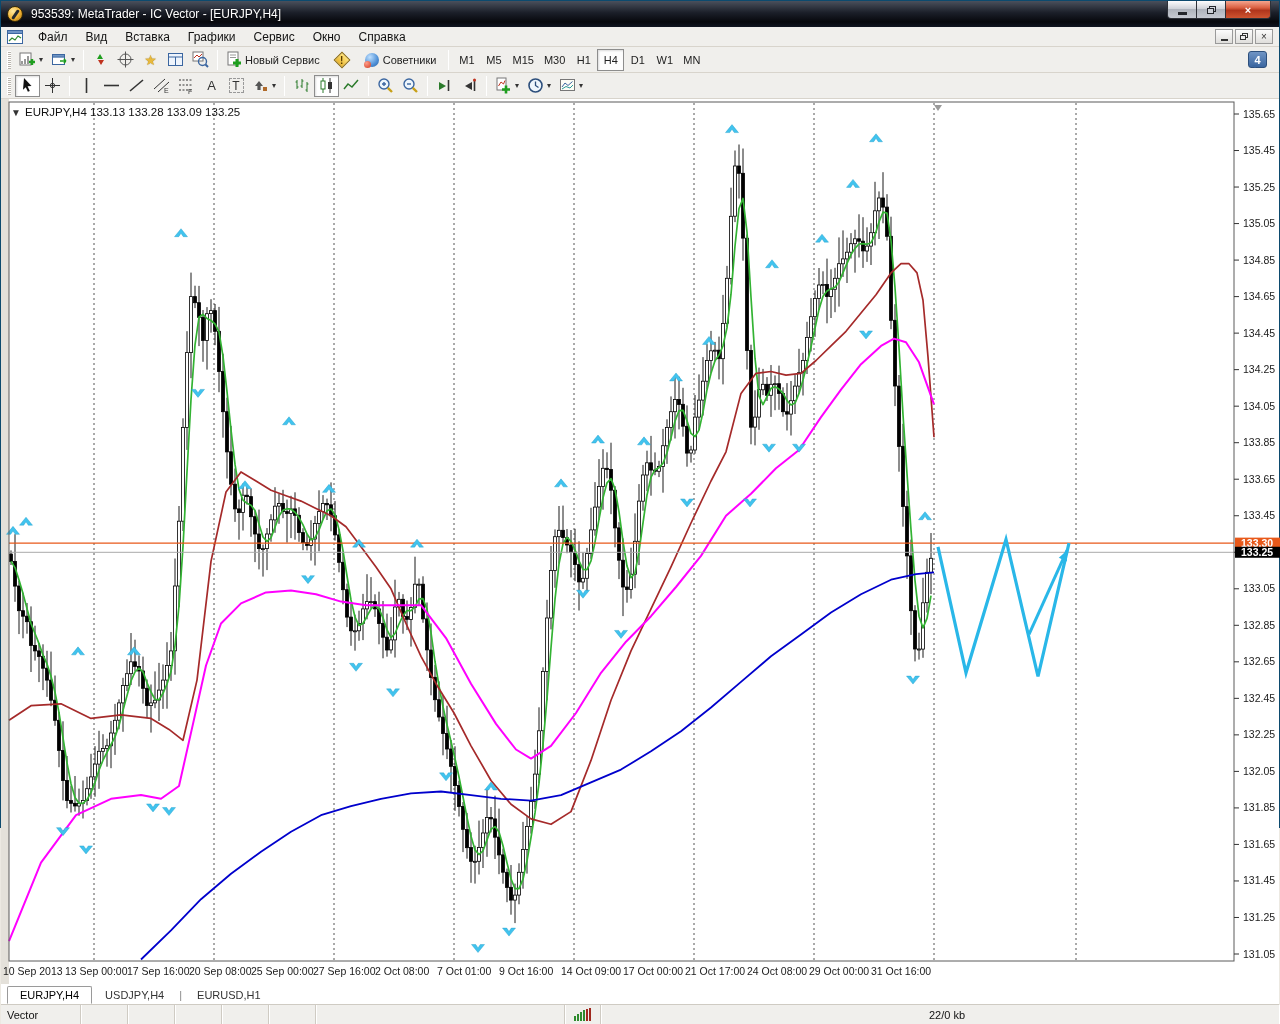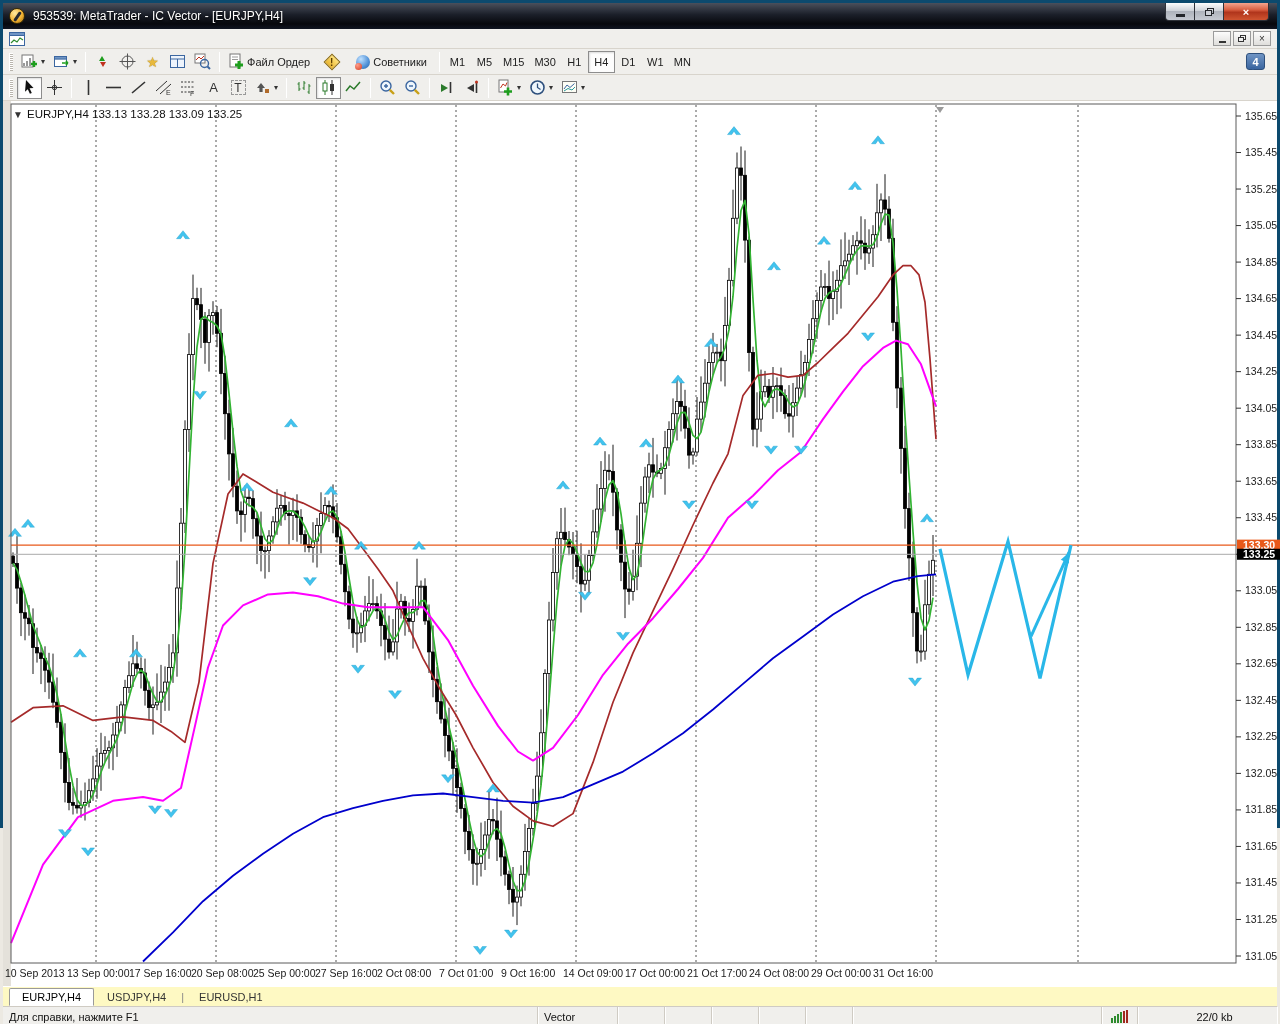--- a/index.html
+++ b/index.html
@@ -1,18 +1,18 @@
 <!DOCTYPE html>
 <html><head>
 <meta charset="utf-8">
 <style>
   * { margin:0; padding:0; box-sizing:border-box; }
   html,body { width:1280px; height:1024px; overflow:hidden;
     font-family:"Liberation Sans", sans-serif; font-size:12px; background:#ECE9E2; }
-  .window { width:1280px; height:828px; display:flex; flex-direction:column; border:3px solid #0c4a6e; }
+  .window { width:1280px; height:828px; display:flex; flex-direction:column; border:1px solid #0c4a6e; }
 
   
   .titlebar { height:26px; flex:none; position:relative;
     background:linear-gradient(#4a505c, #1b1f29 45%, #07080d 80%, #101521);
     display:flex; align-items:center; padding-left:6px; }
   .app-icon { width:16px; height:16px; border-radius:50%; flex:none;
     background:radial-gradient(circle at 35% 30%, #ffe9a0, #f2b231 55%, #9c6a12);
     border:1px solid #3a2c06; position:relative; }
   .app-icon::after{ content:""; position:absolute; left:6px; top:2px; width:3px; height:11px;
     background:#26292f; transform:rotate(35deg); border-radius:2px;}
@@ -71,21 +71,21 @@
   .ea-icon { width:14px; height:14px; border-radius:50%;
     background:radial-gradient(circle at 35% 30%, #bfe0ff, #4d8fd6 60%, #2b5f9e); position:relative;}
   .ea-icon::after{ content:""; position:absolute; left:-1px; bottom:-1px; width:7px; height:7px;
     border-radius:50%; background:radial-gradient(circle at 35% 30%, #ff9d8a, #d23c20);}
 
   
   .chart-area { height:885px; flex:none; background:#fff; position:relative; }
   svg text { font-family:"Liberation Sans",sans-serif; }
 
   
-  .tabbar { height:20px; flex:none; background:#fef9c3; border-top:1px solid #fff;
+  .tabbar { height:20px; flex:none; background:#ffffff; border-top:1px solid #fff;
     display:flex; align-items:flex-end; padding-left:6px; }
   .tab { height:18px; padding:0 12px; display:flex; align-items:center; font-size:11px; color:#333;
     border:1px solid transparent; cursor:default;}
   .tab.active { background:#fff; border:1px solid #9a9a9a; border-bottom:1px solid #fff;
     border-radius:2px 2px 0 0; color:#000; }
   .tabsep { color:#888; align-self:center; padding:0 2px; font-size:11px;}
 
   
   .statusbar { height:21px; flex:none; background:#F0EFEC; border-top:1px solid #cfcbc3;
     display:flex; align-items:stretch; font-size:11px; color:#111; }
@@ -123,20 +123,29 @@
         </div>
     </div>
   </div>
 
   <div class="menubar">
     <svg class="mdi-chart-icon" viewBox="0 0 16 14">
       <rect x="0.5" y="0.5" width="15" height="13" fill="#fff" stroke="#3b66a0"></rect>
       <rect x="0.5" y="0.5" width="15" height="3" fill="#6f94c4" stroke="#3b66a0"></rect>
       <polyline points="2,11 5,8 8,10 11,6 14,8" fill="none" stroke="#2e8b2e" stroke-width="1.2"></polyline>
     </svg>
+    <div id="menu-items" style="display: flex;">
+        <span class="menu-item">Файл</span>
+        <span class="menu-item">Вид</span>
+        <span class="menu-item">Вставка</span>
+        <span class="menu-item">Графики</span>
+        <span class="menu-item">Сервис</span>
+        <span class="menu-item">Окно</span>
+        <span class="menu-item">Справка</span>
+      </div>
     <div class="mdi-controls">
       <div class="mdibtn">
           <span class="glyph-min" style="width:7px;height:2px;margin-top:6px"></span>
         </div>
       <div class="mdibtn">
           <span class="glyph-restore" style="width:8px;height:7px">
             <i class="t" style="width:6px;height:5px"></i>
             <i class="b" style="width:6px;height:5px;background:#eee"></i>
           </span>
         </div>
@@ -198,21 +207,21 @@
       </svg>
     </button>
     <span class="tsep"></span>
     <button class="tbtn">
       <svg class="ic" viewBox="0 0 17 17">
         <rect x="2" y="1" width="10" height="13" fill="#fff" stroke="#777"></rect>
         <line x1="4" y1="4" x2="10" y2="4" stroke="#999"></line>
           <line x1="4" y1="6.5" x2="10" y2="6.5" stroke="#999"></line>
         <path d="M7 12h8M11 8v8" stroke="#1e9e1e" stroke-width="3"></path>
       </svg>
-      <span>Файл Ордер</span>
+      <span>Новый Сервис</span>
     </button>
     <button class="tbtn" style="margin-left:6px">
       <span class="diamond">
           <span>!</span>
         </span>
     </button>
     <button class="tbtn" style="margin-left:6px">
       <span class="ic">
           <span class="ea-icon"></span>
         </span>
@@ -978,21 +987,20 @@
   </div>
 
   <div class="tabbar" id="tabbar">
       <div class="tab active">EURJPY,H4</div>
       <div class="tab">USDJPY,H4</div>
       <span class="tabsep">|</span>
       <div class="tab">EURUSD,H1</div>
     </div>
 
   <div class="statusbar">
-    <div class="sb-sec sb-help">Для справки, нажмите F1</div>
     <div class="sb-sec sb-profile">Vector</div>
     <div class="sb-sec sb-e"></div>
     <div class="sb-sec sb-e"></div>
     <div class="sb-sec sb-e"></div>
     <div class="sb-sec sb-e"></div>
     <div class="sb-sec sb-e"></div>
     <div class="sb-sec sb-wide"></div>
     <div class="sb-sec sb-conn">
       <span class="connbar" style="height:5px"></span>
         <span class="connbar" style="height:7px"></span>

